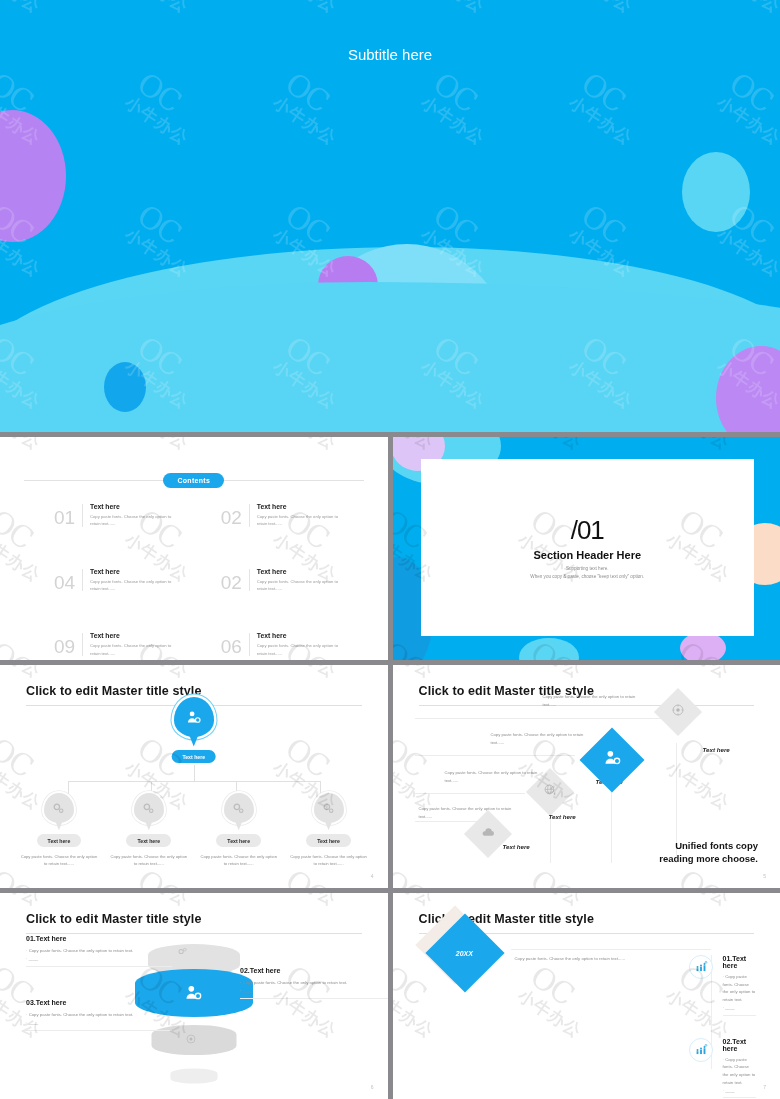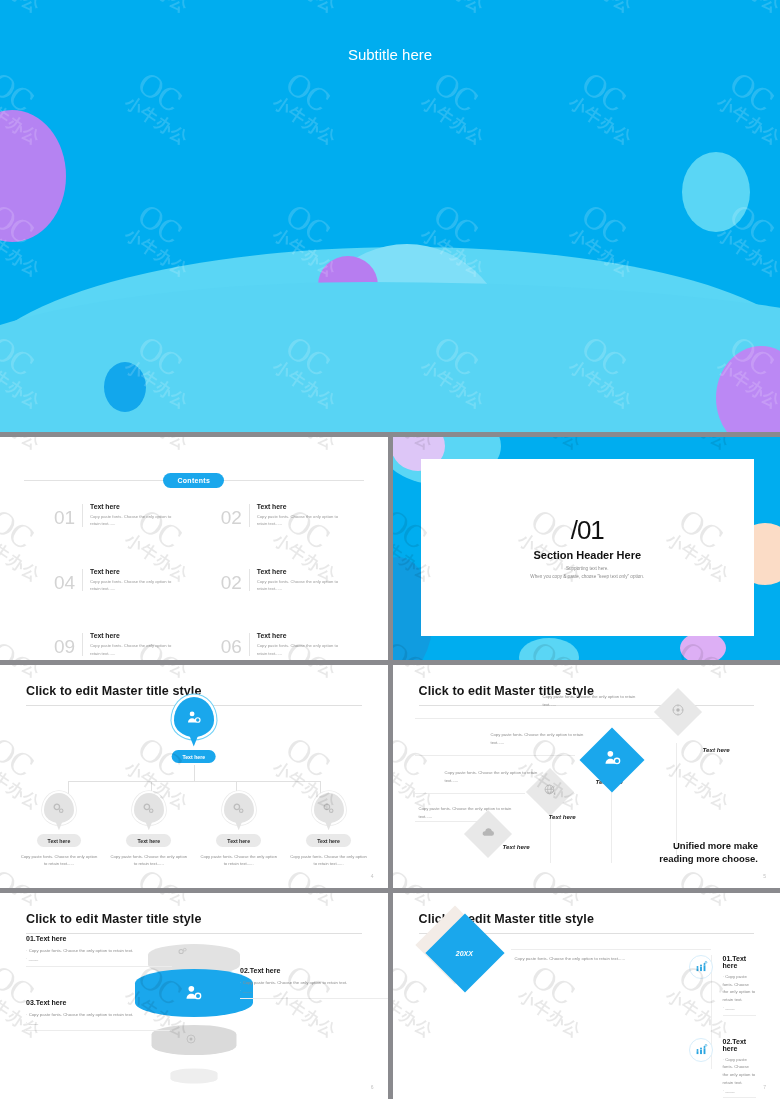--- a/index.html
+++ b/index.html
@@ -674,21 +674,21 @@
         <span class="gl">
           <svg width="15" height="15" viewBox="0 0 24 24" fill="#b6b6b6">
             <path d="M6 17h12a4 4 0 0 0 .4-7.9A5.5 5.5 0 0 0 7.6 9.6 3.8 3.8 0 0 0 6 17z"></path>
           </svg>
         </span>
       </div>
       <div class="lbl-i" style="left:110px; top:178px;">Text here</div>
       <div class="body" style="left:26px; top:140px; width:94px;">Copy paste fonts. Choose the only option to retain text......</div>
 
       <div class="tagline">
-        <div>Unified more make</div>
+        <div>Unified fonts copy</div>
         <div>reading more choose.</div>
       </div>
       <div class="pageno">5</div>
       <div class="wm">
           <div class="u" style="left: -40px; top: -40px;">
             <div class="oc">OC</div>
             <div class="cn">小牛办公</div>
           </div>
           <div class="u" style="left: 108px; top: -40px;">
             <div class="oc">OC</div>

